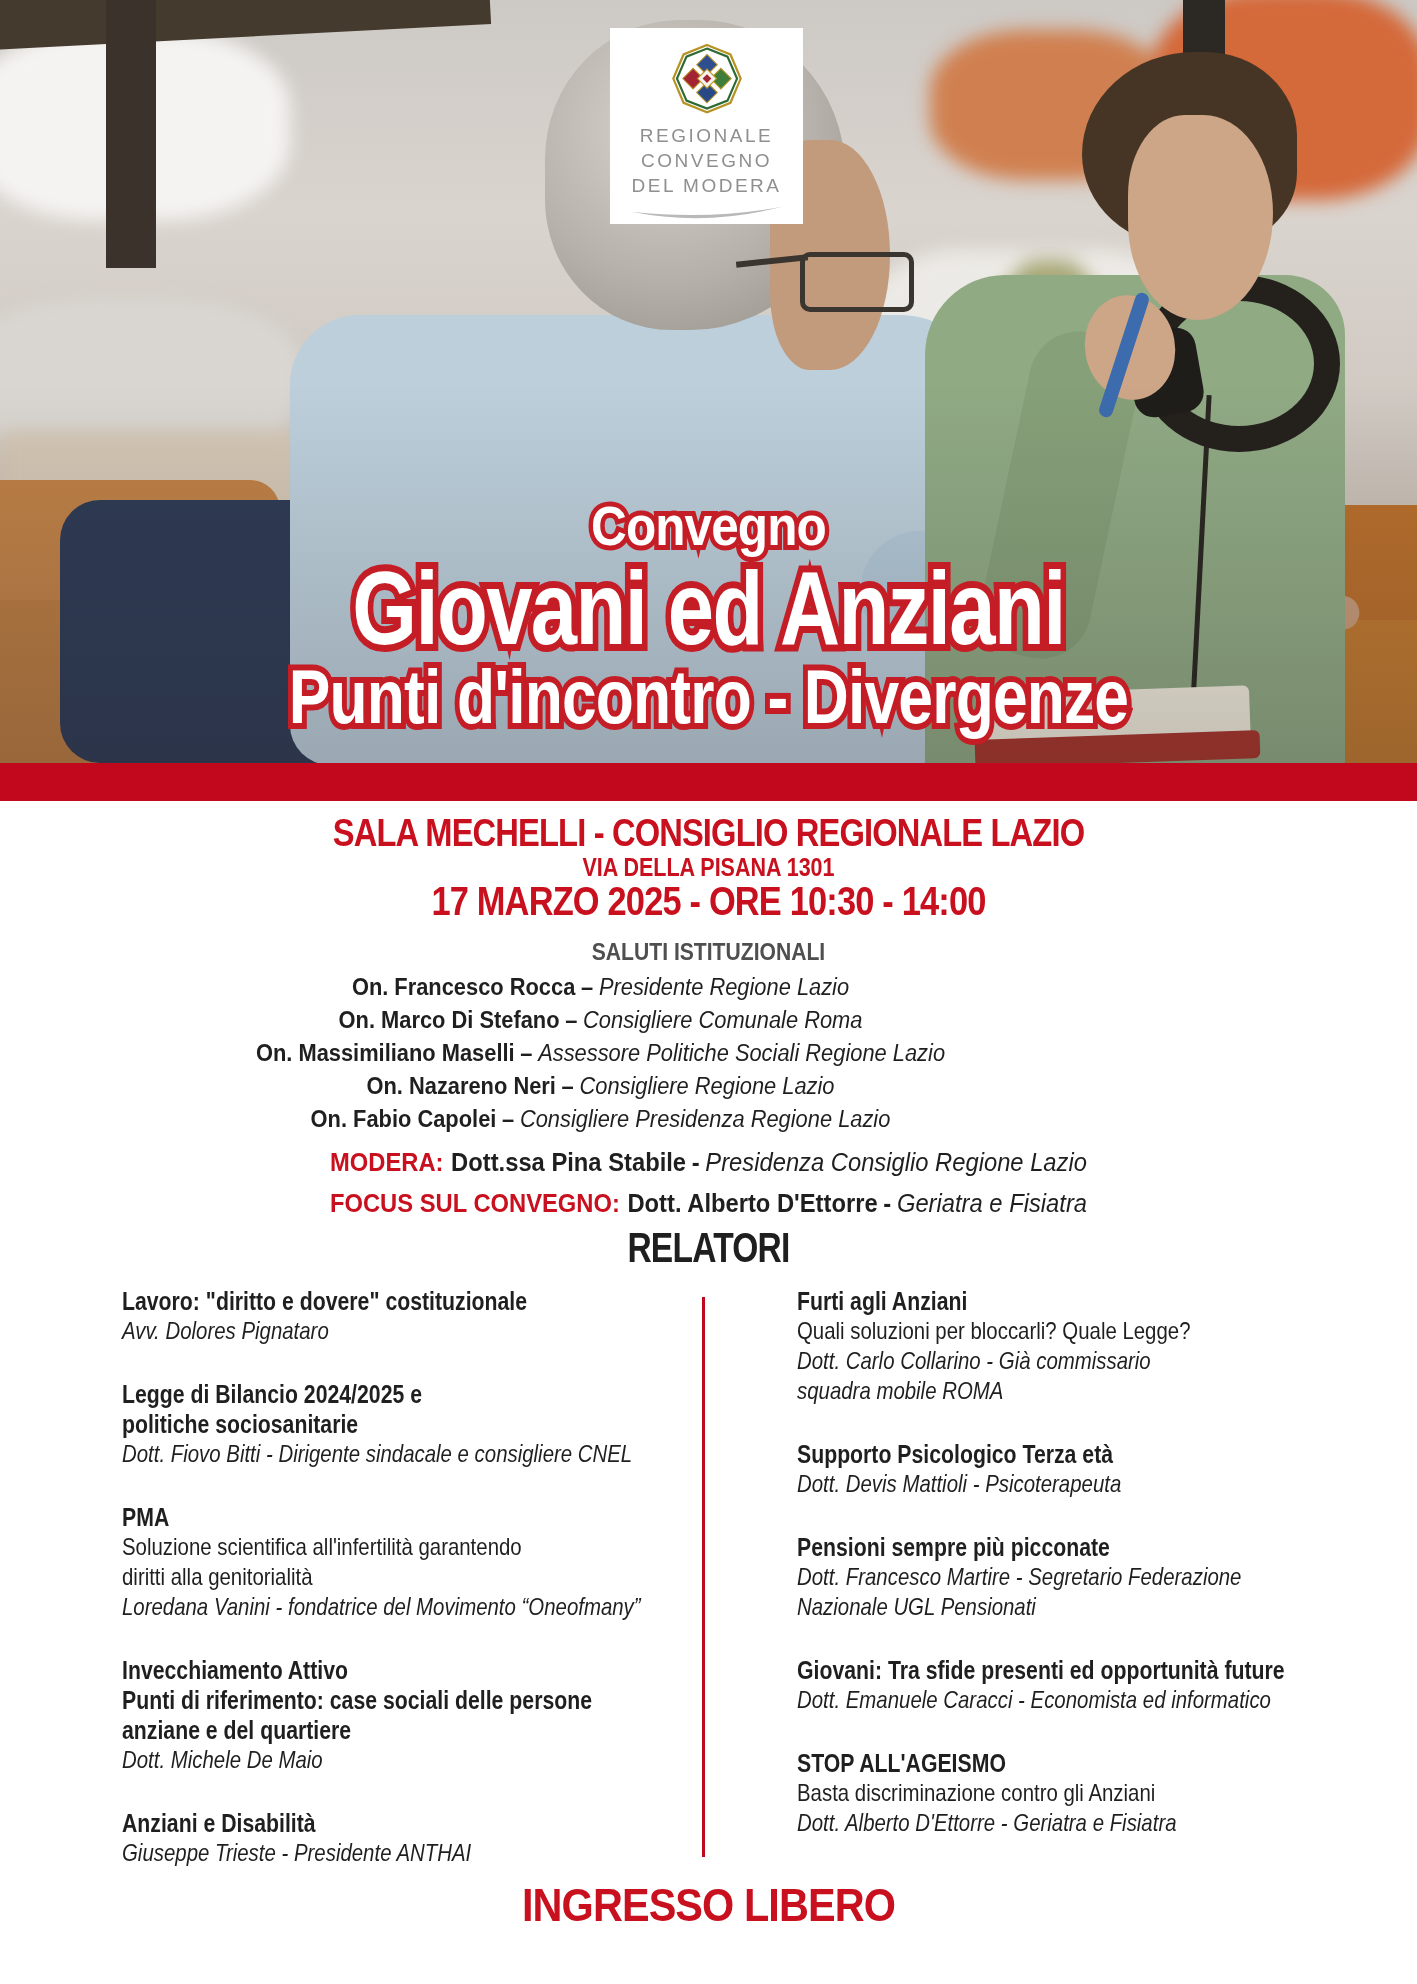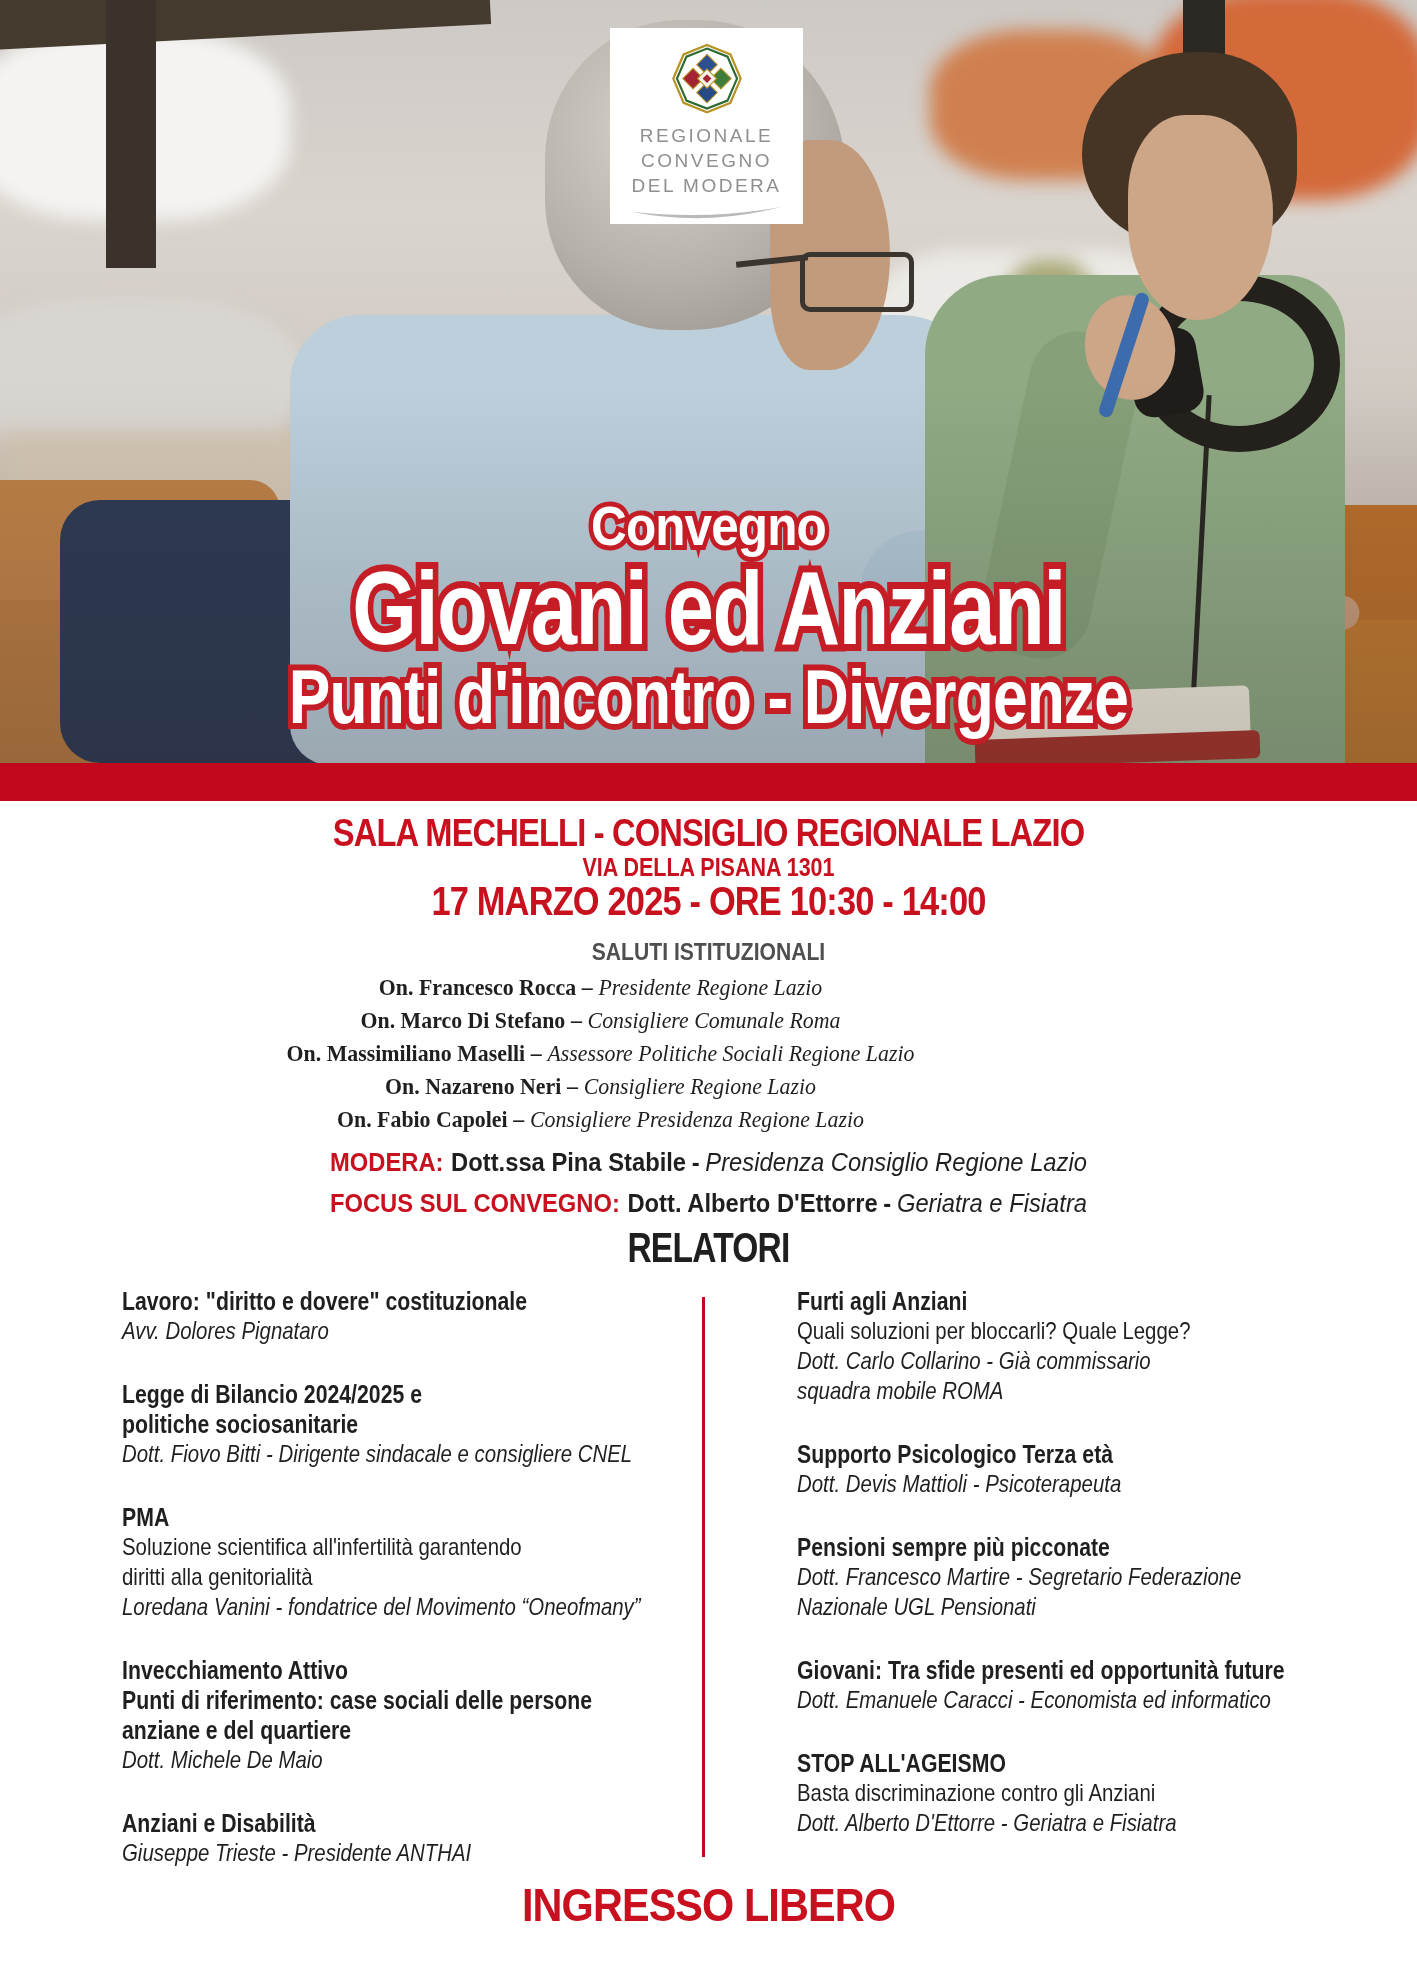--- a/index.html
+++ b/index.html
@@ -78,21 +78,21 @@
   
   .red-bar{position:absolute;left:0;top:763px;width:1417px;height:38px;background:#c1081c;}
 
   
   .centerline{position:absolute;left:0;width:1417px;text-align:center;white-space:nowrap;}
   .venue{top:812px;font-size:38px;font-weight:bold;color:#c8101e;transform:scaleX(0.86);letter-spacing:-1px;}
   .address{top:853px;font-size:25px;font-weight:bold;color:#c8101e;transform:scaleX(0.86);}
   .datetime{top:878px;font-size:41px;font-weight:bold;color:#c8101e;transform:scaleX(0.84);letter-spacing:-1px;}
   .saluti-heading{top:938px;font-size:24px;font-weight:bold;color:#4f4f4f;transform:scaleX(0.88);}
 
-  .saluti-list{position:absolute;left:0;top:971px;width:1201px;font-family:Liberation Serif, serif;}
+  .saluti-list{position:absolute;left:0;top:971px;width:1201px;}
   .saluti-row{width:100%;text-align:center;line-height:33px;font-size:23px;color:#1f1f1f;white-space:nowrap;transform:scaleX(0.95);}
   .saluti-row .nm{font-weight:bold;}
   .saluti-row .sep{font-weight:bold;margin:0 6px;}
   .saluti-row .rl{font-style:italic;}
 
   .modera-line{top:1148px;font-size:25px;color:#1f1f1f;transform:scaleX(0.95);}
   .focus-line{top:1189px;font-size:25px;color:#1f1f1f;transform:scaleX(0.95);}
   .redlabel{color:#c8101e;font-weight:bold;margin-right:8px;}
   .bname{font-weight:bold;}
   .bsep{font-weight:bold;margin:0 6px;}

